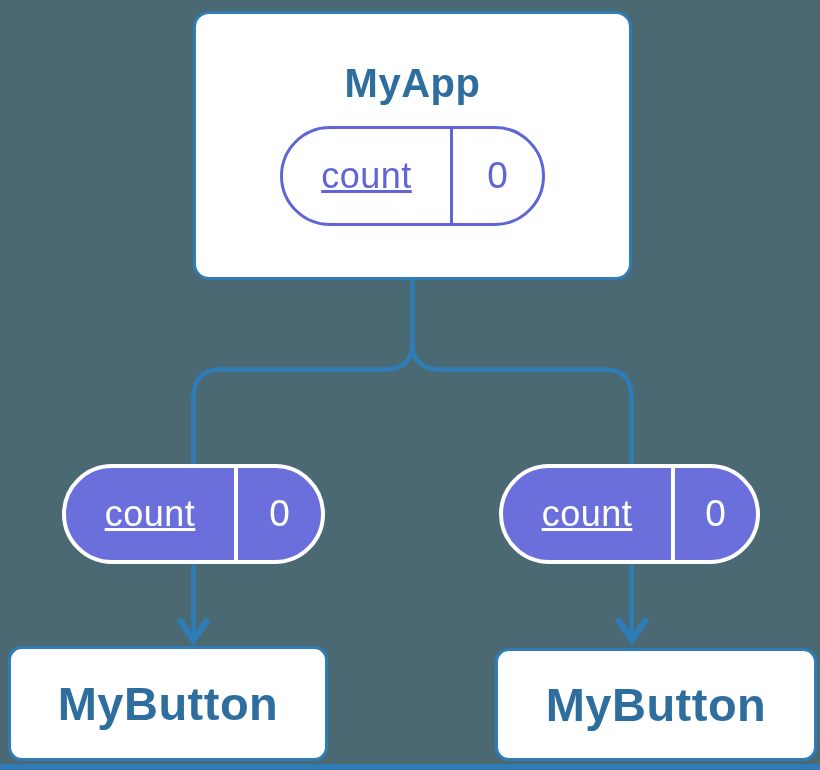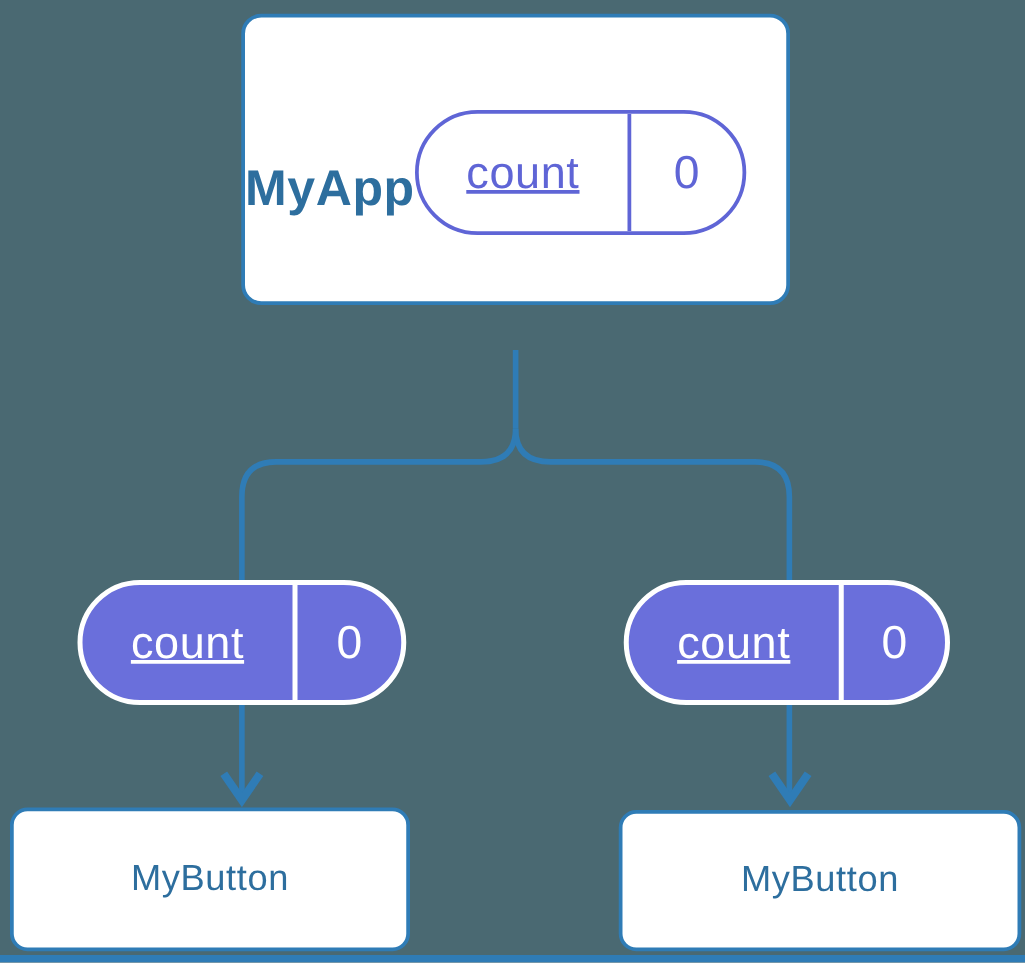--- a/index.html
+++ b/index.html
@@ -19,24 +19,24 @@
   }
   .node {
     position: absolute;
     box-sizing: border-box;
     background: #FFFFFF;
     border: 3px solid #2F7CB6;
     z-index: 2;
   }
   .root-node {
     left: 193px; top: 11px;
-    width: 439px; height: 233px;
+    width: 439px; height: 269px;
     border-radius: 16px;
     display: flex;
-    flex-direction: row;
+    flex-direction: column;
     align-items: center;
   }
   .node-title {
     margin-top: 46px;
     font-size: 40px;
     line-height: 46px;
     font-weight: 700;
     letter-spacing: 0.5px;
     color: #2D6E9E;
   }
@@ -86,22 +86,22 @@
   }
   .button-node {
     border-radius: 14px;
     display: flex;
     align-items: center;
     justify-content: center;
   }
   #mybutton-node-left  { left: 8px;   top: 646px; width: 320px; height: 115px; }
   #mybutton-node-right { left: 495px; top: 648px; width: 322px; height: 113px; }
   .button-label {
-    font-size: 29px;
-    font-weight: 400;
+    font-size: 47px;
+    font-weight: 700;
     letter-spacing: 0.5px;
     color: #2D6E9E;
   }
 </style>
 </head>
 <body>
 
 <div id="stage">
 
   <svg id="connector-svg" viewBox="0 0 820 770" xmlns="http://www.w3.org/2000/svg">

